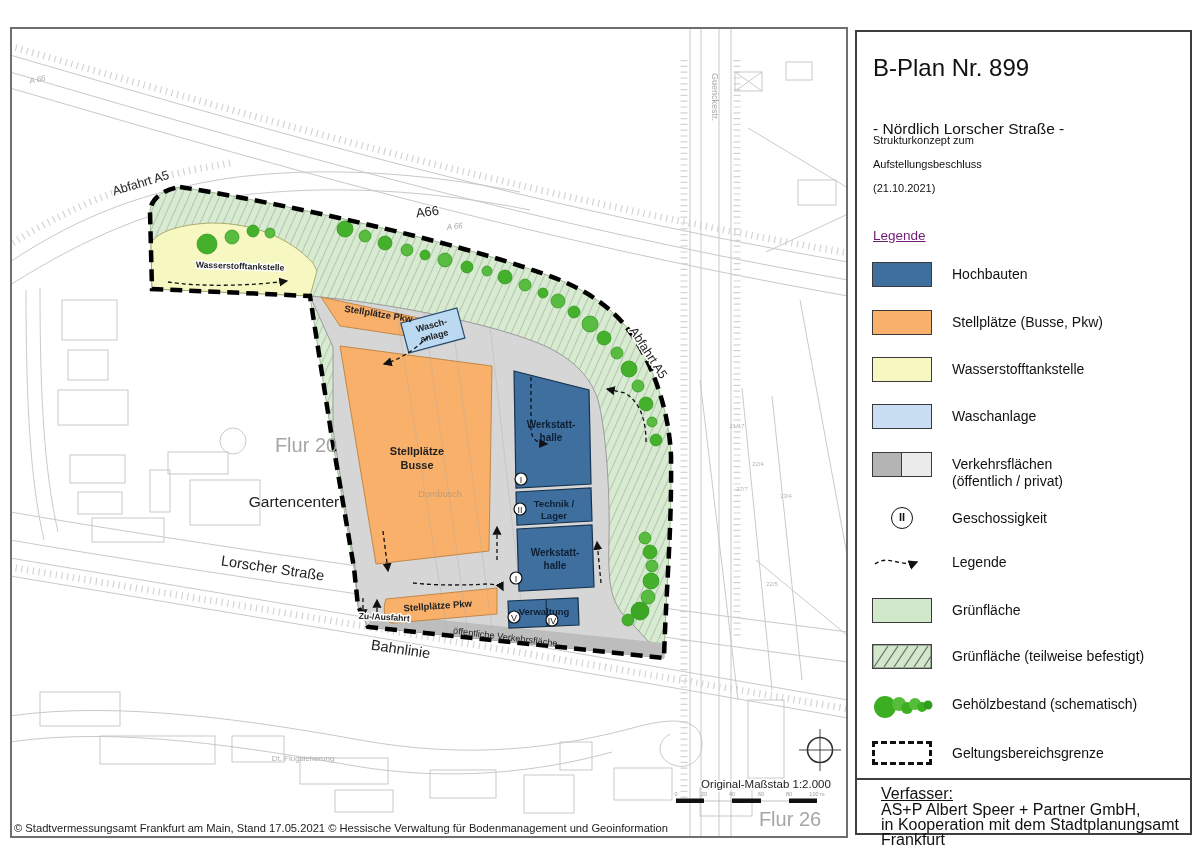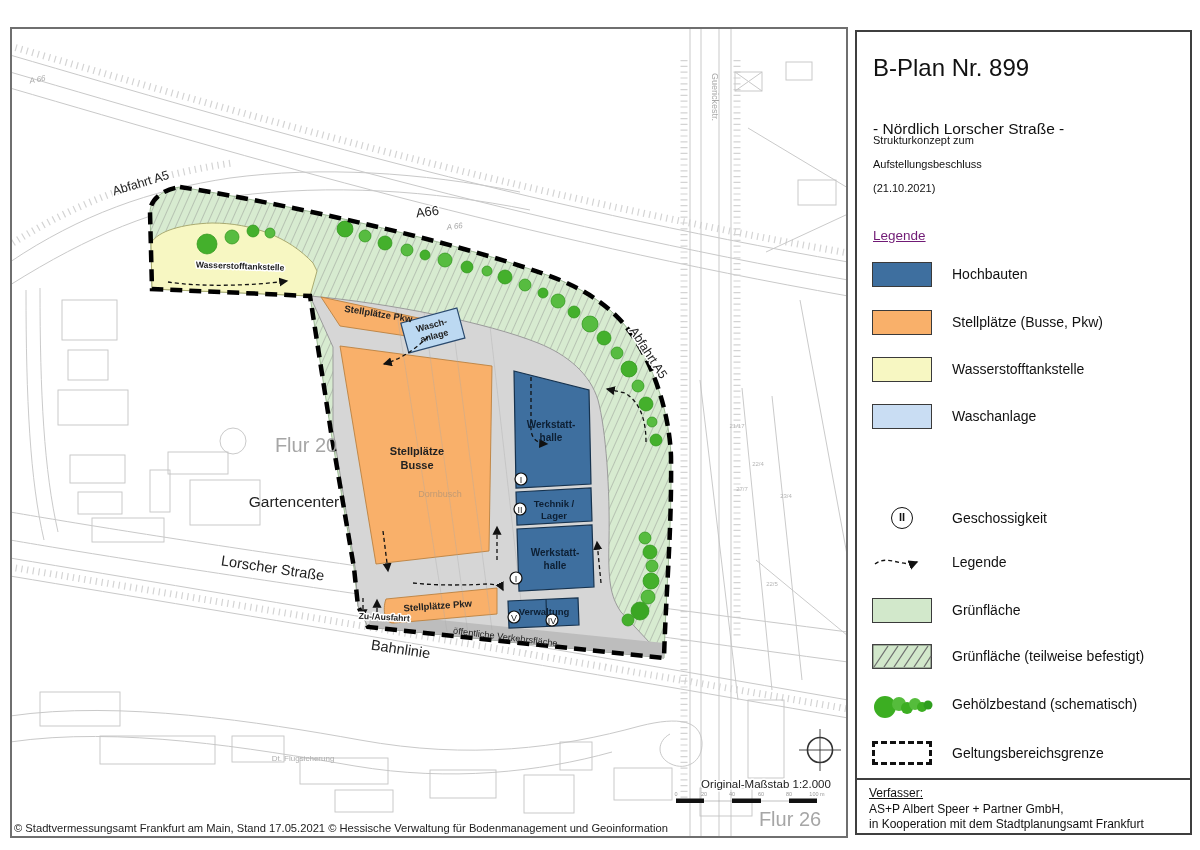--- a/index.html
+++ b/index.html
@@ -24,21 +24,21 @@
   .ttl2{font-size:15.5px;color:#111;margin-top:32px;}
   .sub{font-size:11px;color:#111;line-height:24px;}
   .lgh{font-size:13.5px;color:#701a75;text-decoration:underline;}
   .lrow{position:absolute;left:15px;height:36px;width:310px;}
   .chip{position:absolute;left:0;top:0;width:60px;height:25px;border:1.3px solid #3a3a3a;box-sizing:border-box;}
   .ltext{position:absolute;left:80px;top:4px;font-size:14px;color:#111;line-height:17px;}
   .split-l{position:absolute;left:0;top:0;width:50%;height:100%;background:#b4b4b4;border-right:1.3px solid #3a3a3a;box-sizing:border-box;}
   .split-r{position:absolute;right:0;top:0;width:50%;height:100%;background:#ececec;}
   .geo-circle{position:absolute;left:19px;top:1px;width:22px;height:22px;border:1.8px solid #111;border-radius:50%;box-sizing:border-box;text-align:center;font-size:11px;font-weight:bold;line-height:19px;color:#111;}
   .dash-chip{position:absolute;left:0;top:0;width:60px;height:24px;border:3.5px dashed #111;box-sizing:border-box;background:#fff;}
-  .vf{font-size:12px;color:#111;line-height:15px;}
+  .vf{font-size:16px;color:#111;line-height:15px;margin-left:12px;}
   .vfh{text-decoration:underline;}
 </style>
 </head>
 <body>
 
 <div id="stage">
 
   <div id="map-frame">
     <svg width="834" height="807" viewBox="12 29 834 807">
       <defs>
@@ -308,20 +308,30 @@
       <div class="ltext">Stellplätze (Busse, Pkw)</div>
     </div>
     <div class="lrow" style="top:325px;">
       <div class="chip" style="background:#f7f7c2;"></div>
       <div class="ltext">Wasserstofftankstelle</div>
     </div>
     <div class="lrow" style="top:372px;">
       <div class="chip" style="background:#c9ddf3;"></div>
       <div class="ltext">Waschanlage</div>
     </div>
+    <div class="lrow" style="top:420px;">
+      <div class="chip">
+        <div class="split-l"></div>
+        <div class="split-r"></div>
+      </div>
+      <div class="ltext">
+        <div>Verkehrsflächen</div>
+        <div>(öffentlich / privat)</div>
+      </div>
+    </div>
     <div class="lrow" style="top:474px;">
       <div class="geo-circle">II</div>
       <div class="ltext">Geschossigkeit</div>
     </div>
     <div class="lrow" style="top:518px;">
       <svg width="62" height="26" style="position:absolute;left:0;top:0;">
         <defs>
             <marker id="ah2" markerWidth="8" markerHeight="8" refX="6" refY="3.5" orient="auto">
               <path d="M0,0 L7,3.5 L0,7 Z" fill="#111"></path>
             </marker>

